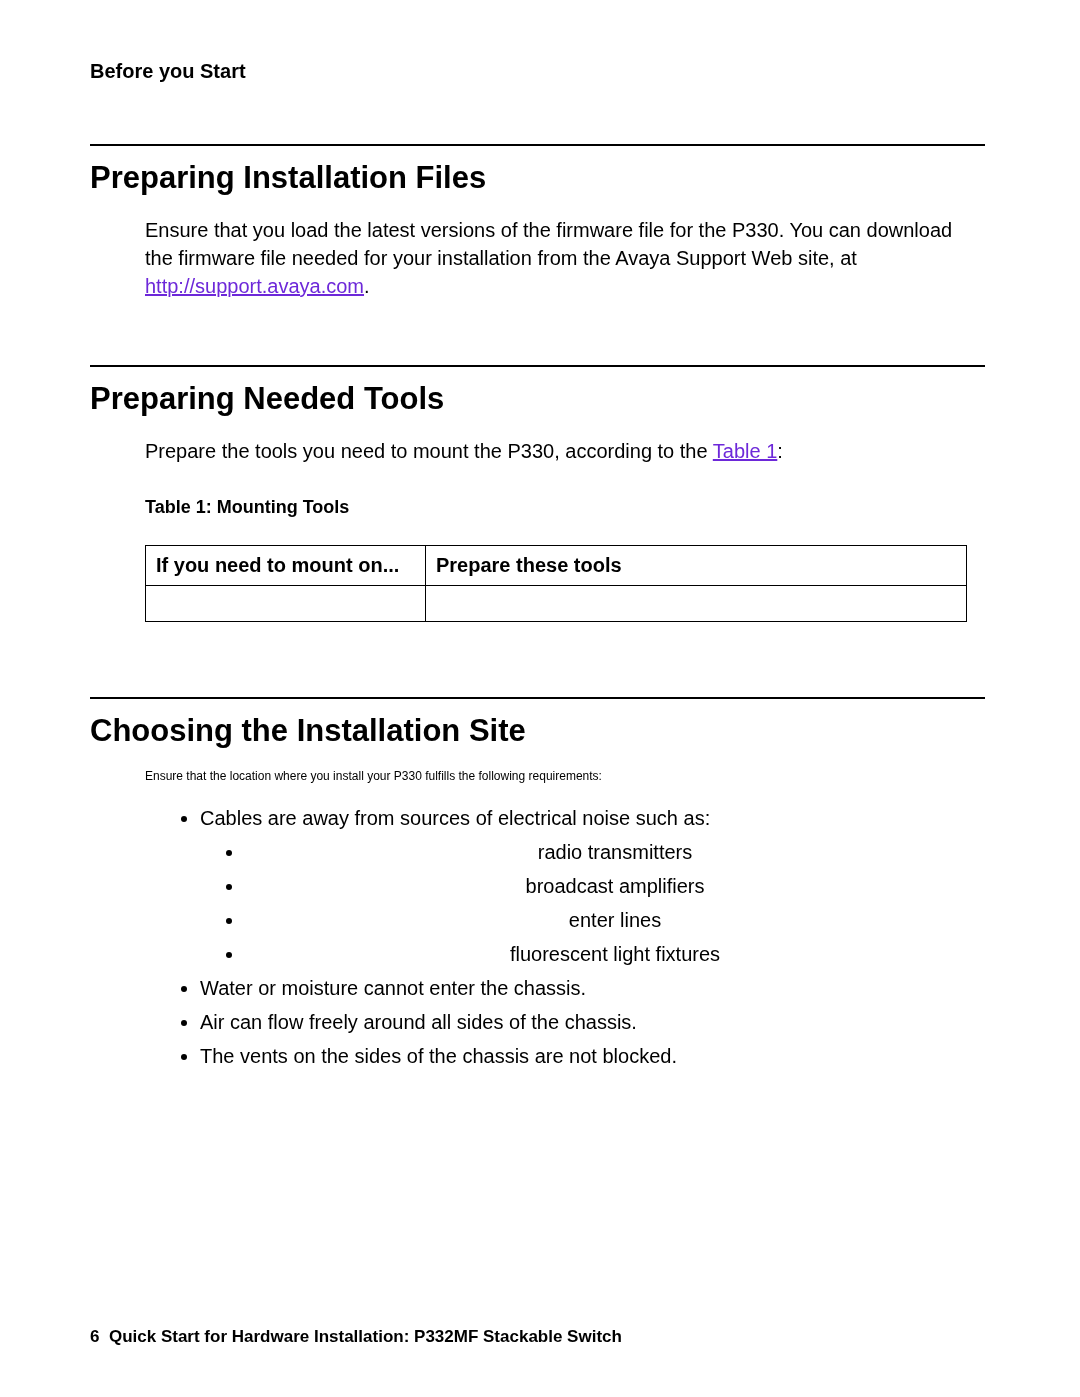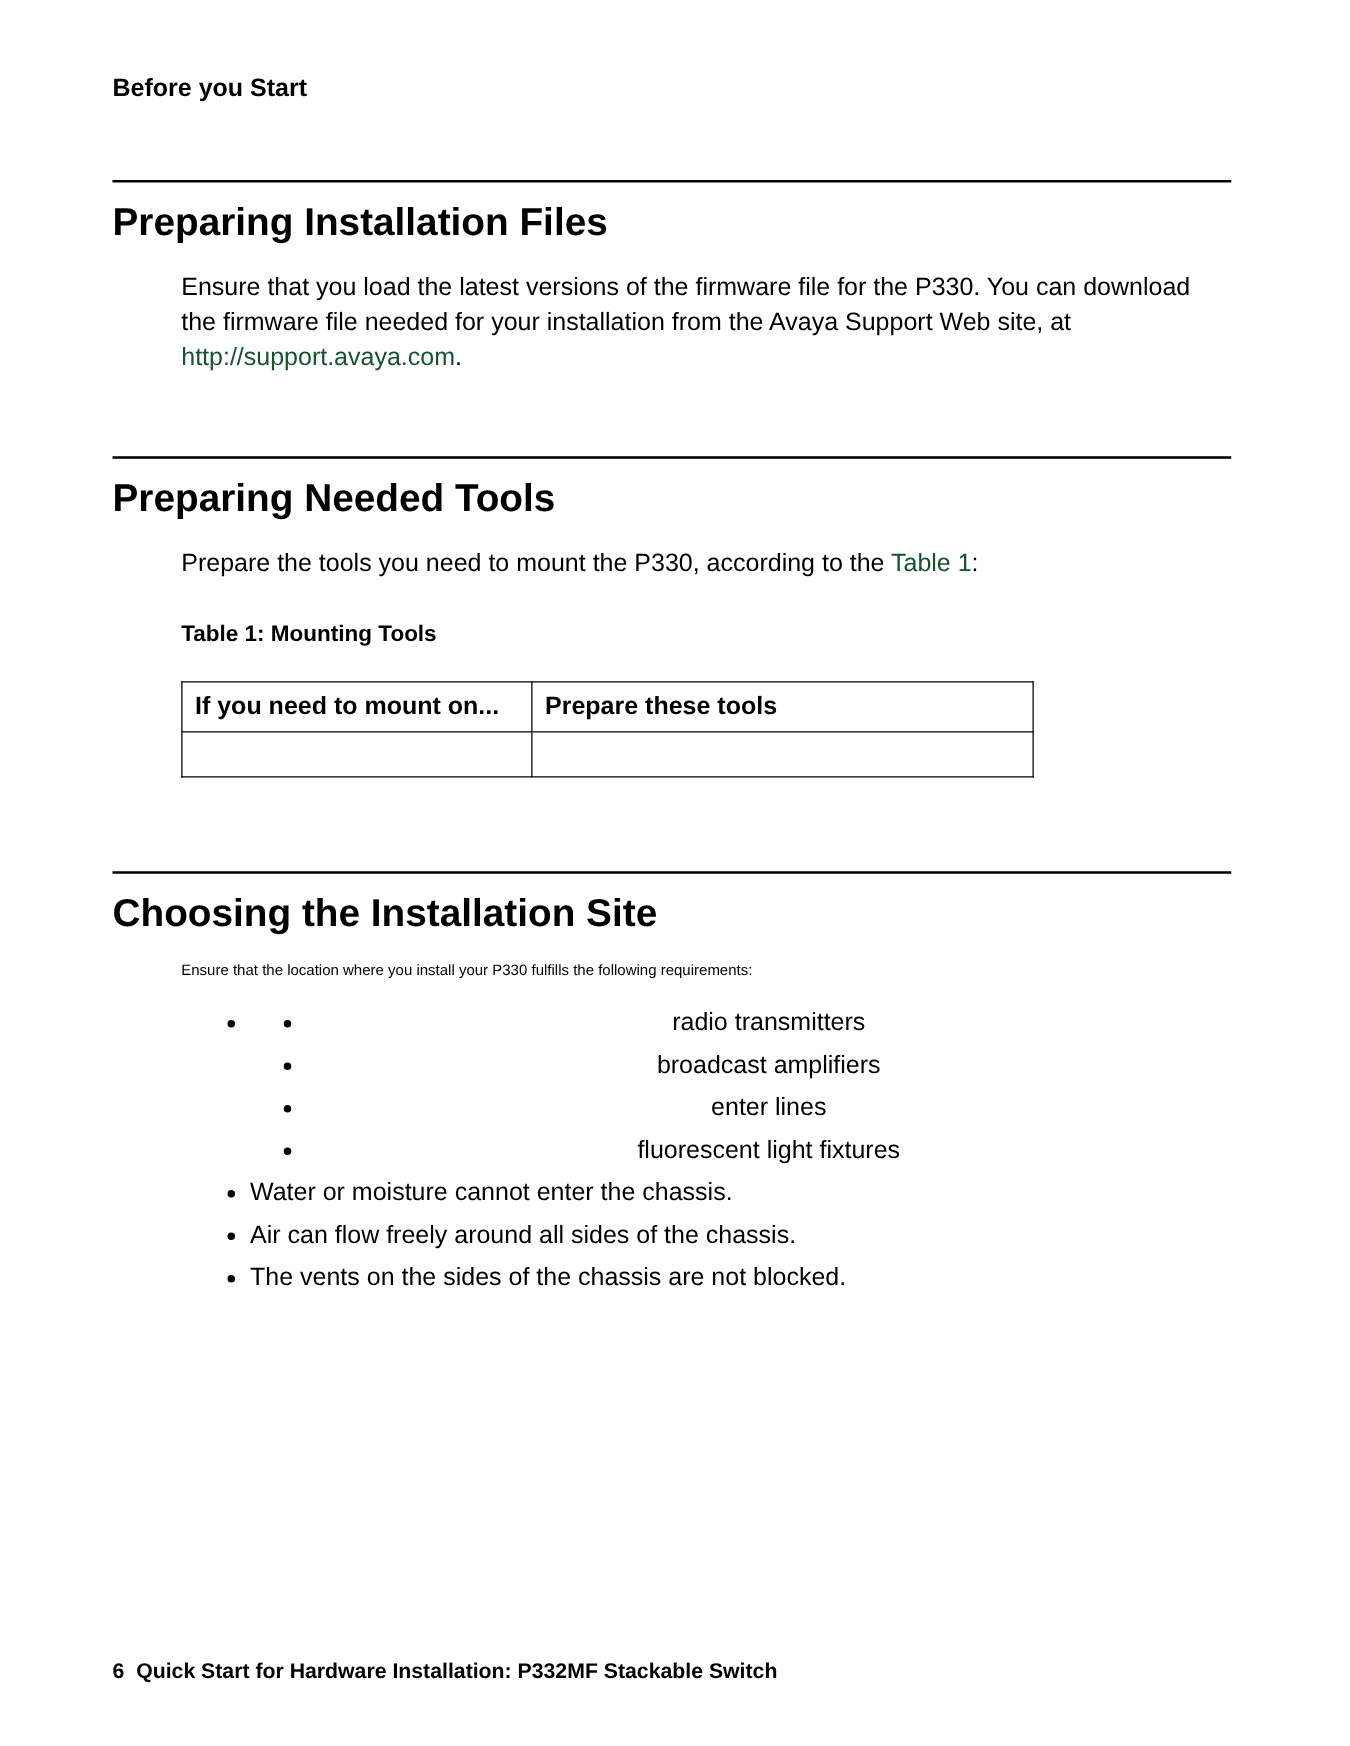--- a/index.html
+++ b/index.html
@@ -38,32 +38,33 @@
       margin-left: 55px;
       margin-bottom: 65px;
     }
     .body-para-tight {
       font-size: 20px;
       line-height: 1.4;
       margin-left: 55px;
       margin-bottom: 32px;
     }
     a.link {
-      color: #14532d;
+      color: #6d28d9;
+      text-decoration: underline;
     }
     .table-caption {
       font-weight: bold;
       font-size: 18px;
       margin-left: 55px;
       margin-bottom: 27px;
     }
     table.mounting {
       margin-left: 55px;
       border-collapse: collapse;
-      width: 682px;
+      width: 822px;
       margin-bottom: 75px;
     }
     table.mounting th, table.mounting td {
       border: 1.5px solid #000;
       text-align: left;
       padding: 8px 10px;
       font-size: 20px;
     }
     table.mounting th {
       font-weight: bold;
@@ -125,20 +126,21 @@
     <td class="empty"></td>
   </tr>
 </tbody>
   </table>
 
 <hr class="section-rule">
 <h1>Choosing the Installation Site</h1>
 <p class="body-after-h">Ensure that the location where you install your P330 fulfills the following requirements:</p>
 <ul class="outer">
   <li>
+    <span>Cables are away from sources of electrical noise such as:</span>
     <ul class="inner">
       <li>radio transmitters</li>
       <li>broadcast amplifiers</li>
       <li>enter lines</li>
       <li>fluorescent light fixtures</li>
     </ul>
   </li>
   <li>Water or moisture cannot enter the chassis.</li>
   <li>Air can flow freely around all sides of the chassis.</li>
   <li>The vents on the sides of the chassis are not blocked.</li>

